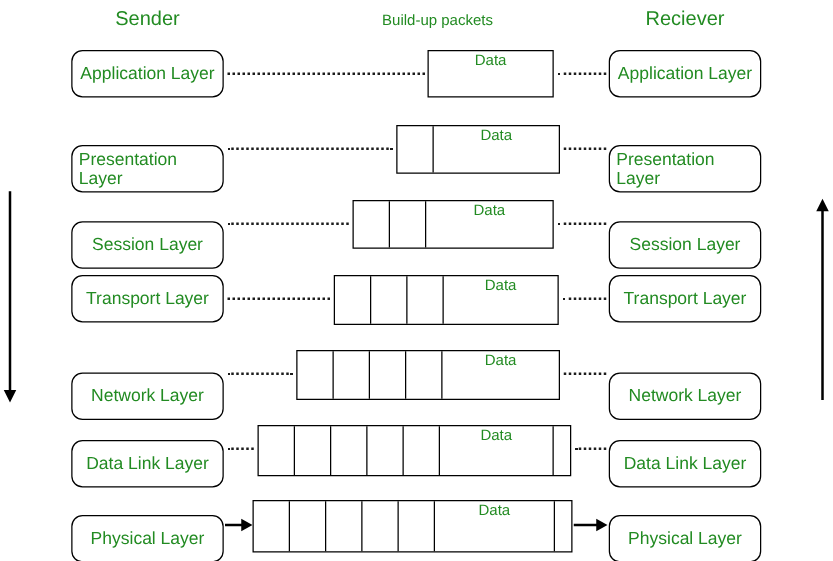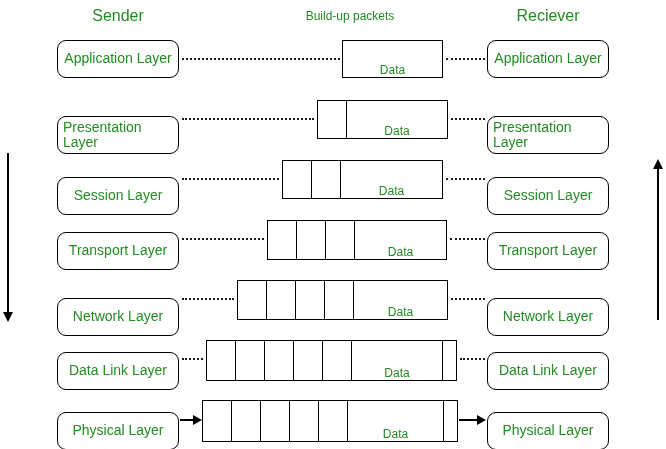--- a/index.html
+++ b/index.html
@@ -15,36 +15,36 @@
   #hdr-receiver{left:487px;width:122px;}
   #hdr-mid{left:275px;width:150px;top:9px;font-size:12px;}
 
   .box{
     position:absolute;left:57px;width:122px;height:38px;box-sizing:border-box;
     border:1.6px solid var(--ink);border-radius:9px;background:#fff;
     display:flex;align-items:center;justify-content:center;text-align:left;
     color:var(--green);font-size:14px;line-height:1.1;padding:0 5px;
   }
   .box.right{left:487px;}
-  .r0{top:40px}.r1{top:116px}.r2{top:177px}.r3{top:232px}.r4{top:298px}.r5{top:352px}.r6{top:412px}
+  .r0{top:40px}.r1{top:116px}.r2{top:177px}.r3{top:220px}.r4{top:298px}.r5{top:352px}.r6{top:412px}
 
   .packet{
     position:absolute;box-sizing:border-box;border:1.6px solid var(--ink);
     background:#fff;display:flex;align-items:stretch;
   }
   .p0{left:342px;top:40px;width:101px;height:38px}
   .p1{left:317px;top:100px;width:131px;height:39px}
   .p2{left:282px;top:160px;width:161px;height:39px}
   .p3{left:267px;top:220px;width:180px;height:40px}
   .p4{left:237px;top:280px;width:211px;height:40px}
   .p5{left:206px;top:340px;width:251px;height:41px}
   .p6{left:202px;top:400px;width:256px;height:42px}
   .cells{display:flex;}
   .hcell{width:29px;box-sizing:border-box;border-right:1.6px solid var(--ink);}
-  .data-sec{flex:1;display:flex;align-items:flex-end;justify-content:center;
+  .data-sec{flex:1;display:flex;align-items:flex-start;justify-content:center;
     color:var(--green);font-size:12px;}
   .trailer{width:14px;box-sizing:border-box;border-left:1.6px solid var(--ink);}
 
   .dots{position:absolute;height:0;border-top:2px dotted #1c1c1c;}
   .dl0{left:182px;top:58px;width:158px}
   .dl1{left:182px;top:118px;width:132px}
   .dl2{left:182px;top:178px;width:97px}
   .dl3{left:182px;top:238px;width:82px}
   .dl4{left:182px;top:298px;width:52px}
   .dl5{left:182px;top:358px;width:21px}

